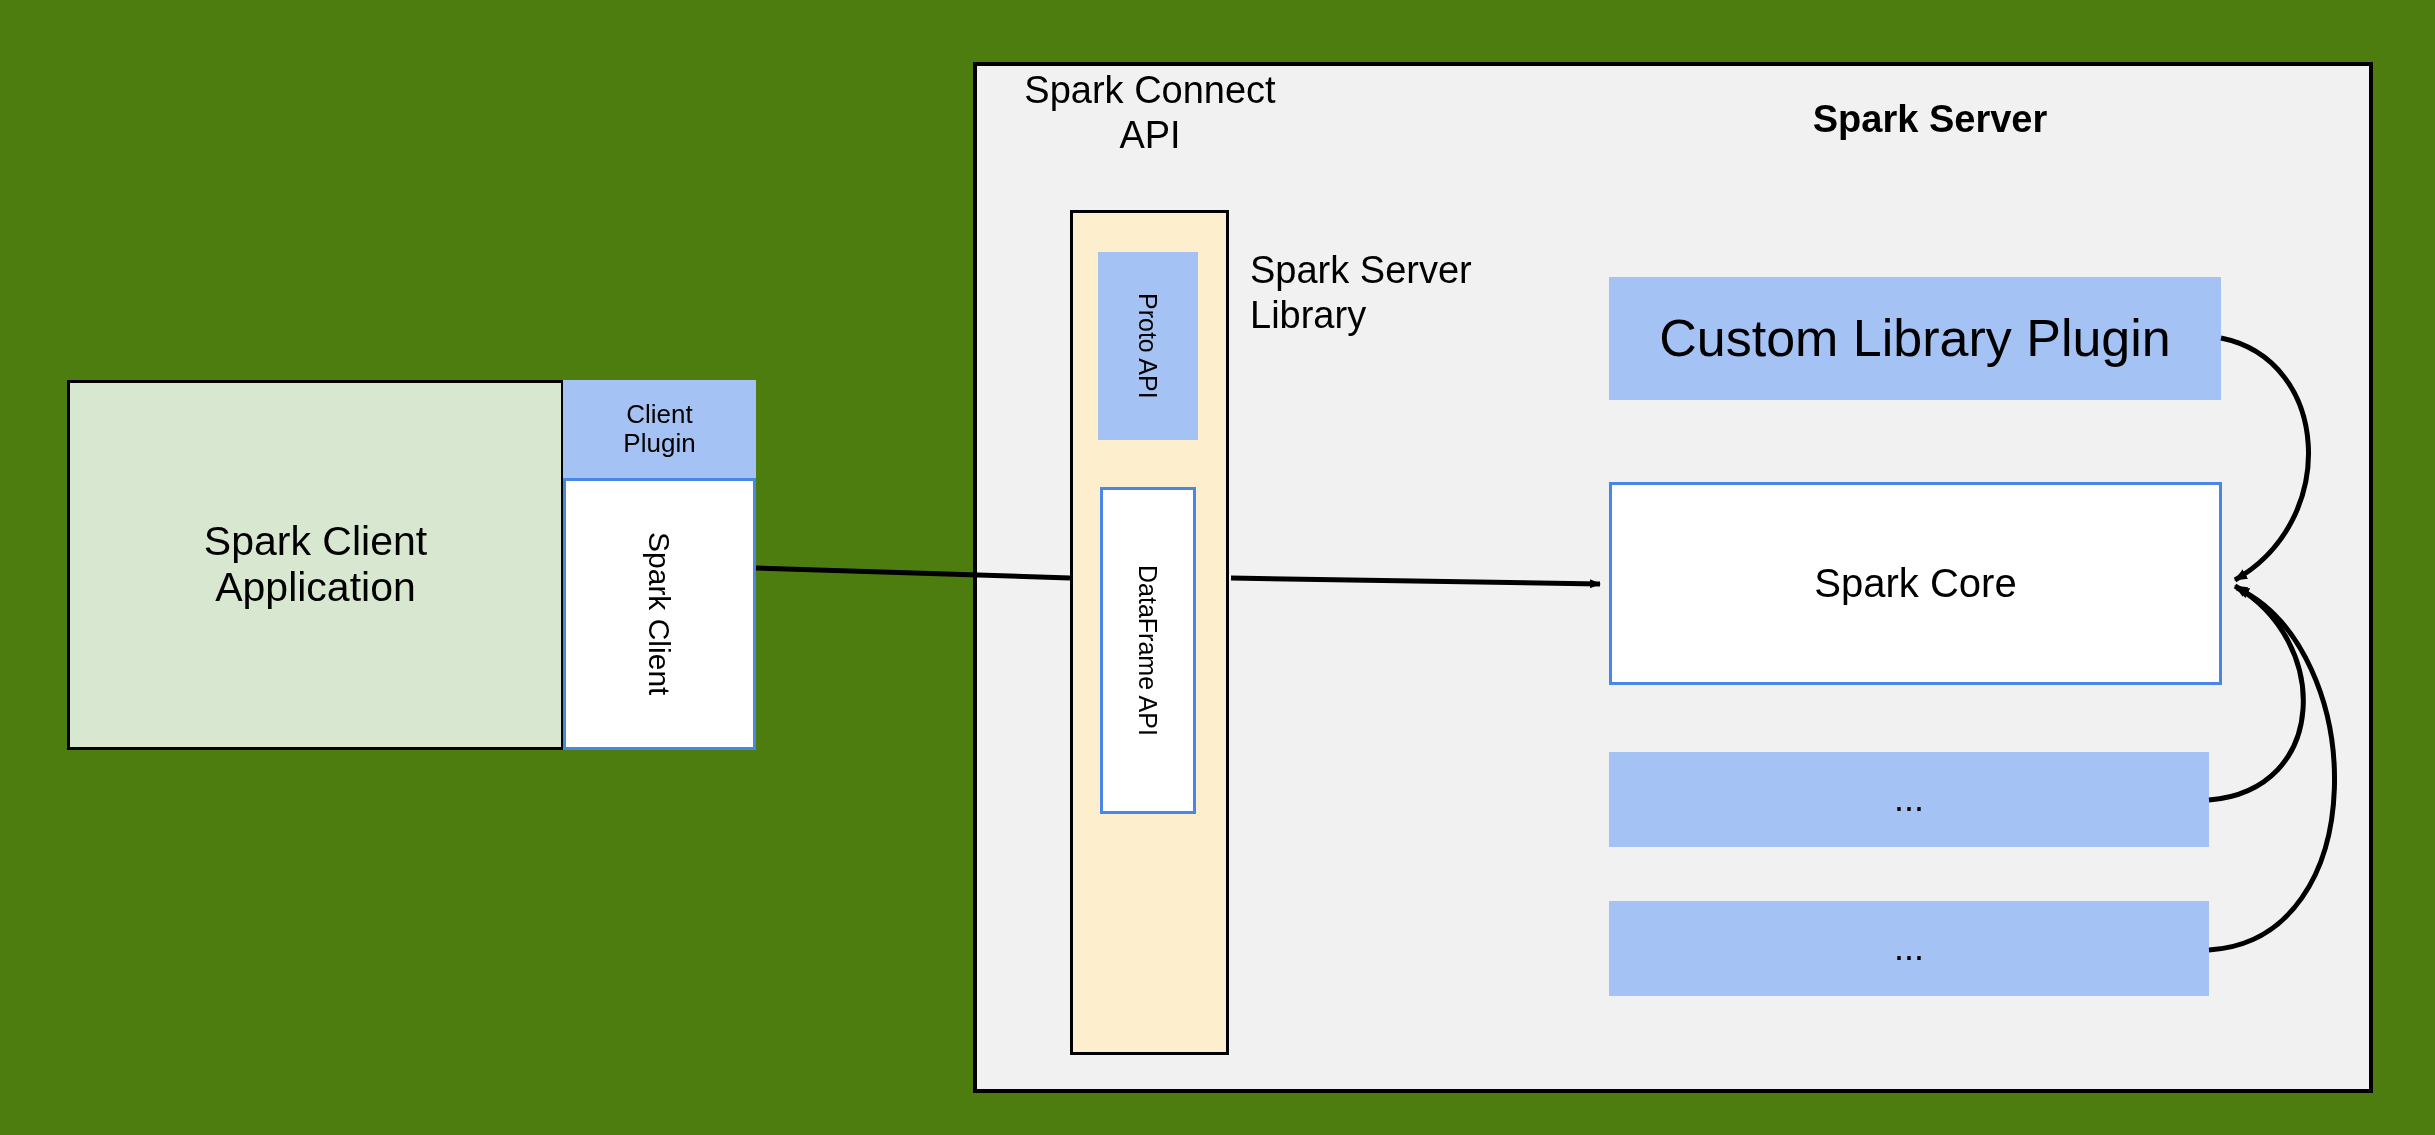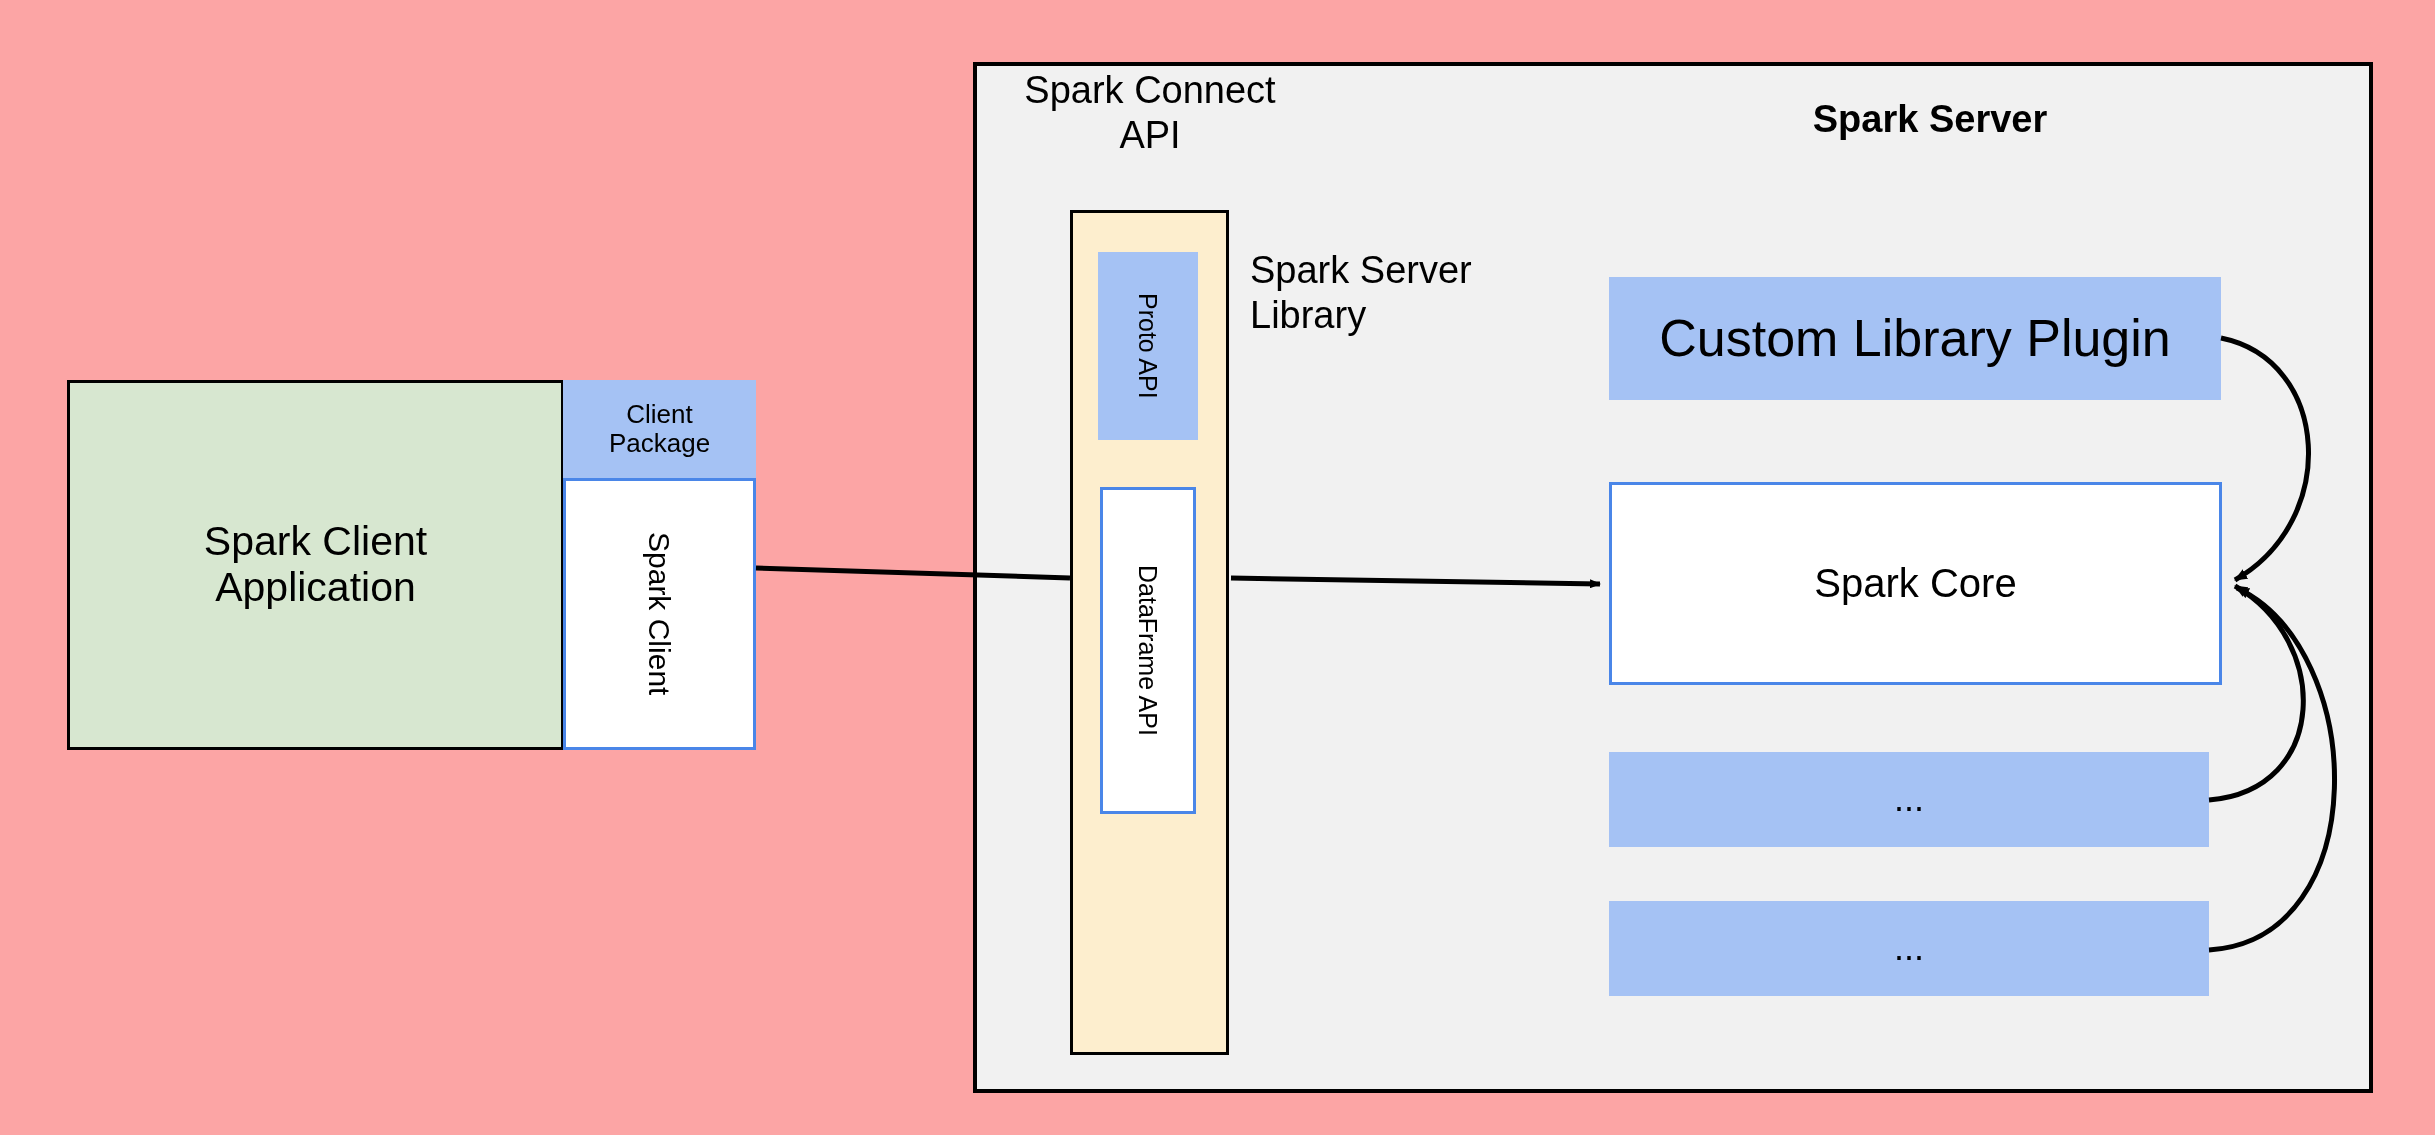--- a/index.html
+++ b/index.html
@@ -8,21 +8,21 @@
     background: #ffffff;
   }
   body {
     font-family: "Liberation Sans", sans-serif;
     color: #000000;
   }
   #canvas {
     position: relative;
     width: 2435px;
     height: 1135px;
-    background: #fca5a5;
+    background: #4d7c0f;
     overflow: hidden;
   }
   .box {
     position: absolute;
     box-sizing: border-box;
     display: flex;
     align-items: center;
     justify-content: center;
     text-align: center;
     line-height: 1.12;
@@ -194,21 +194,21 @@
 
   <div class="box" id="ellipsis-box-2">...</div>
 
   <div class="box" id="client-app-box">
     <span id="client-app-label">Spark Client
 Application</span>
   </div>
 
   <div class="box" id="client-package-box">
     <span id="client-package-label">Client
-Package</span>
+Plugin</span>
   </div>
 
   <div class="box" id="spark-client-box">
     <span id="spark-client-label">Spark Client</span>
   </div>
 
   <svg id="connectors" viewBox="0 0 2435 1135" xmlns="http://www.w3.org/2000/svg">
     <defs>
       <marker id="arrowhead" markerWidth="11" markerHeight="9" refX="10" refY="4.5" orient="auto" markerUnits="userSpaceOnUse">
         <path d="M0,0 L11,4.5 L0,9 z" fill="#000000"></path>

